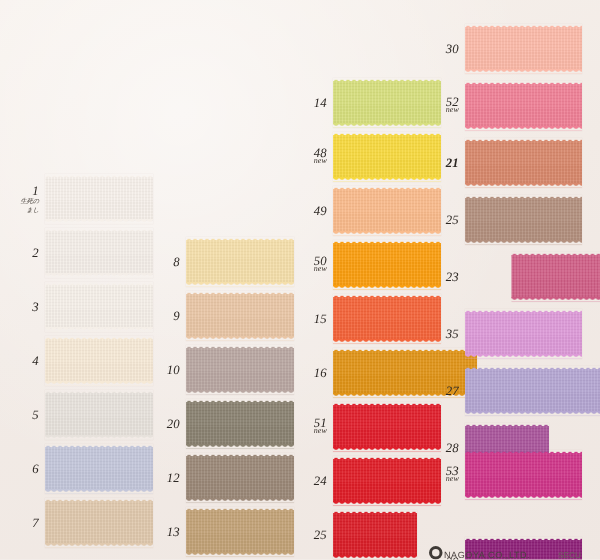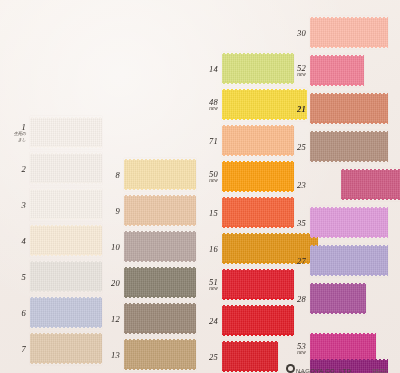--- a/index.html
+++ b/index.html
@@ -306,34 +306,34 @@
         <div class="swatch-row" style="top: 52px; width: 72px; height: 33px;">
           <div class="label">
             <span class="num">14</span>
           </div>
           <div class="swatch" style="--c: #d7df7e;">
             <div class="edge top"></div>
             <div class="body"></div>
             <div class="edge bottom"></div>
           </div>
         </div>
-        <div class="swatch-row" style="top: 88px; width: 85px; height: 33px;">
+        <div class="swatch-row" style="top: 88px; width: 72px; height: 33px;">
           <div class="label">
             <span class="num">48</span>
             <span class="new">new</span>
           </div>
           <div class="swatch" style="--c: #f7d93f;">
             <div class="edge top"></div>
             <div class="body"></div>
             <div class="edge bottom"></div>
           </div>
         </div>
         <div class="swatch-row" style="top: 124px; width: 72px; height: 33px;">
           <div class="label">
-            <span class="num">71</span>
+            <span class="num">49</span>
           </div>
           <div class="swatch" style="--c: #f9bb8c;">
             <div class="edge top"></div>
             <div class="body"></div>
             <div class="edge bottom"></div>
           </div>
         </div>
         <div class="swatch-row" style="top: 160px; width: 72px; height: 33px;">
           <div class="label">
             <span class="num">50</span>
@@ -401,21 +401,21 @@
         <div class="swatch-row" style="top: 16px; width: 78px; height: 33px;">
           <div class="label">
             <span class="num">30</span>
           </div>
           <div class="swatch" style="--c: #fbb9a8;">
             <div class="edge top"></div>
             <div class="body"></div>
             <div class="edge bottom"></div>
           </div>
         </div>
-        <div class="swatch-row" style="top: 54px; width: 54px; height: 33px;">
+        <div class="swatch-row" style="top: 54px; width: 78px; height: 33px;">
           <div class="label">
             <span class="num">52</span>
             <span class="new">new</span>
           </div>
           <div class="swatch" style="--c: #ef8096;">
             <div class="edge top"></div>
             <div class="body"></div>
             <div class="edge bottom"></div>
           </div>
         </div>
@@ -452,41 +452,41 @@
         <div class="swatch-row" style="top: 206px; width: 78px; height: 33px;">
           <div class="label">
             <span class="num">35</span>
           </div>
           <div class="swatch" style="--c: #dd9ad8;">
             <div class="edge top"></div>
             <div class="body"></div>
             <div class="edge bottom"></div>
           </div>
         </div>
-        <div class="swatch-row" style="top: 244px; width: 78px; height: 33px;">
+        <div class="swatch-row" style="top: 244px; width: 90px; height: 33px;">
           <div class="label">
             <span class="num">27</span>
           </div>
           <div class="swatch" style="--c: #b4a6d2;">
             <div class="edge top"></div>
             <div class="body"></div>
             <div class="edge bottom"></div>
           </div>
         </div>
         <div class="swatch-row" style="top: 282px; width: 56px; height: 33px;">
           <div class="label">
             <span class="num">28</span>
           </div>
           <div class="swatch" style="--c: #a9559b;">
             <div class="edge top"></div>
             <div class="body"></div>
             <div class="edge bottom"></div>
           </div>
         </div>
-        <div class="swatch-row" style="top: 332px; width: 66px; height: 33px;">
+        <div class="swatch-row" style="top: 300px; width: 78px; height: 33px;">
           <div class="label">
             <span class="num">53</span>
             <span class="new">new</span>
           </div>
           <div class="swatch" style="--c: #cf3689;">
             <div class="edge top"></div>
             <div class="body"></div>
             <div class="edge bottom"></div>
           </div>
         </div>

